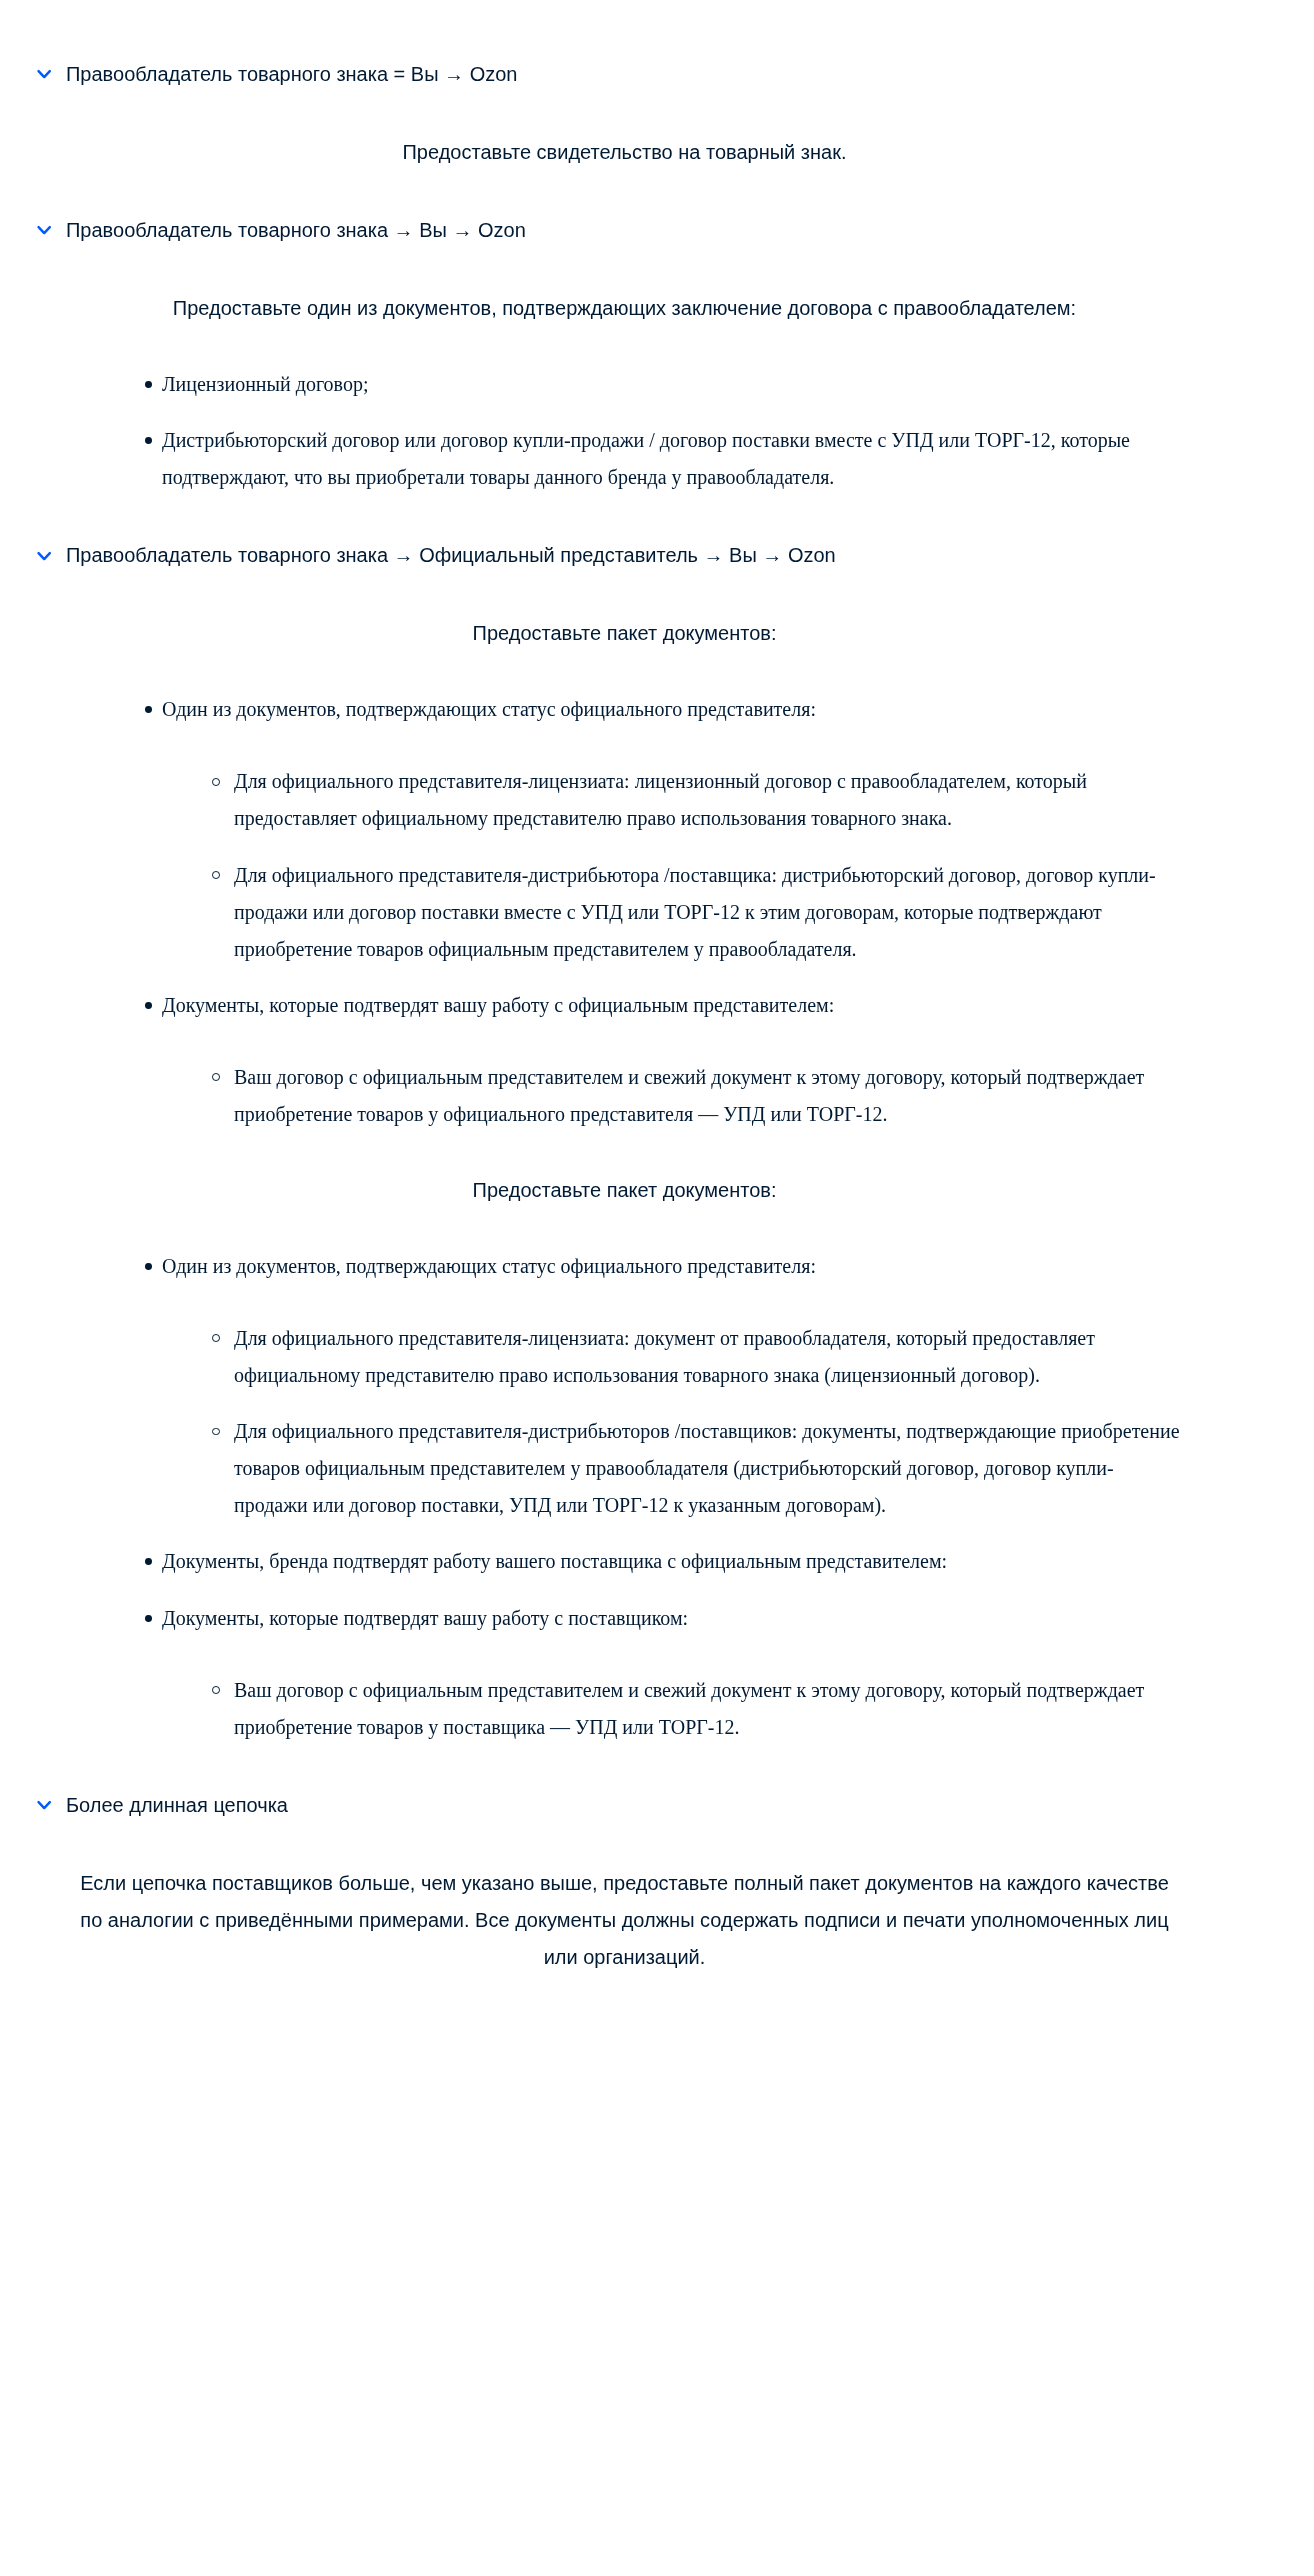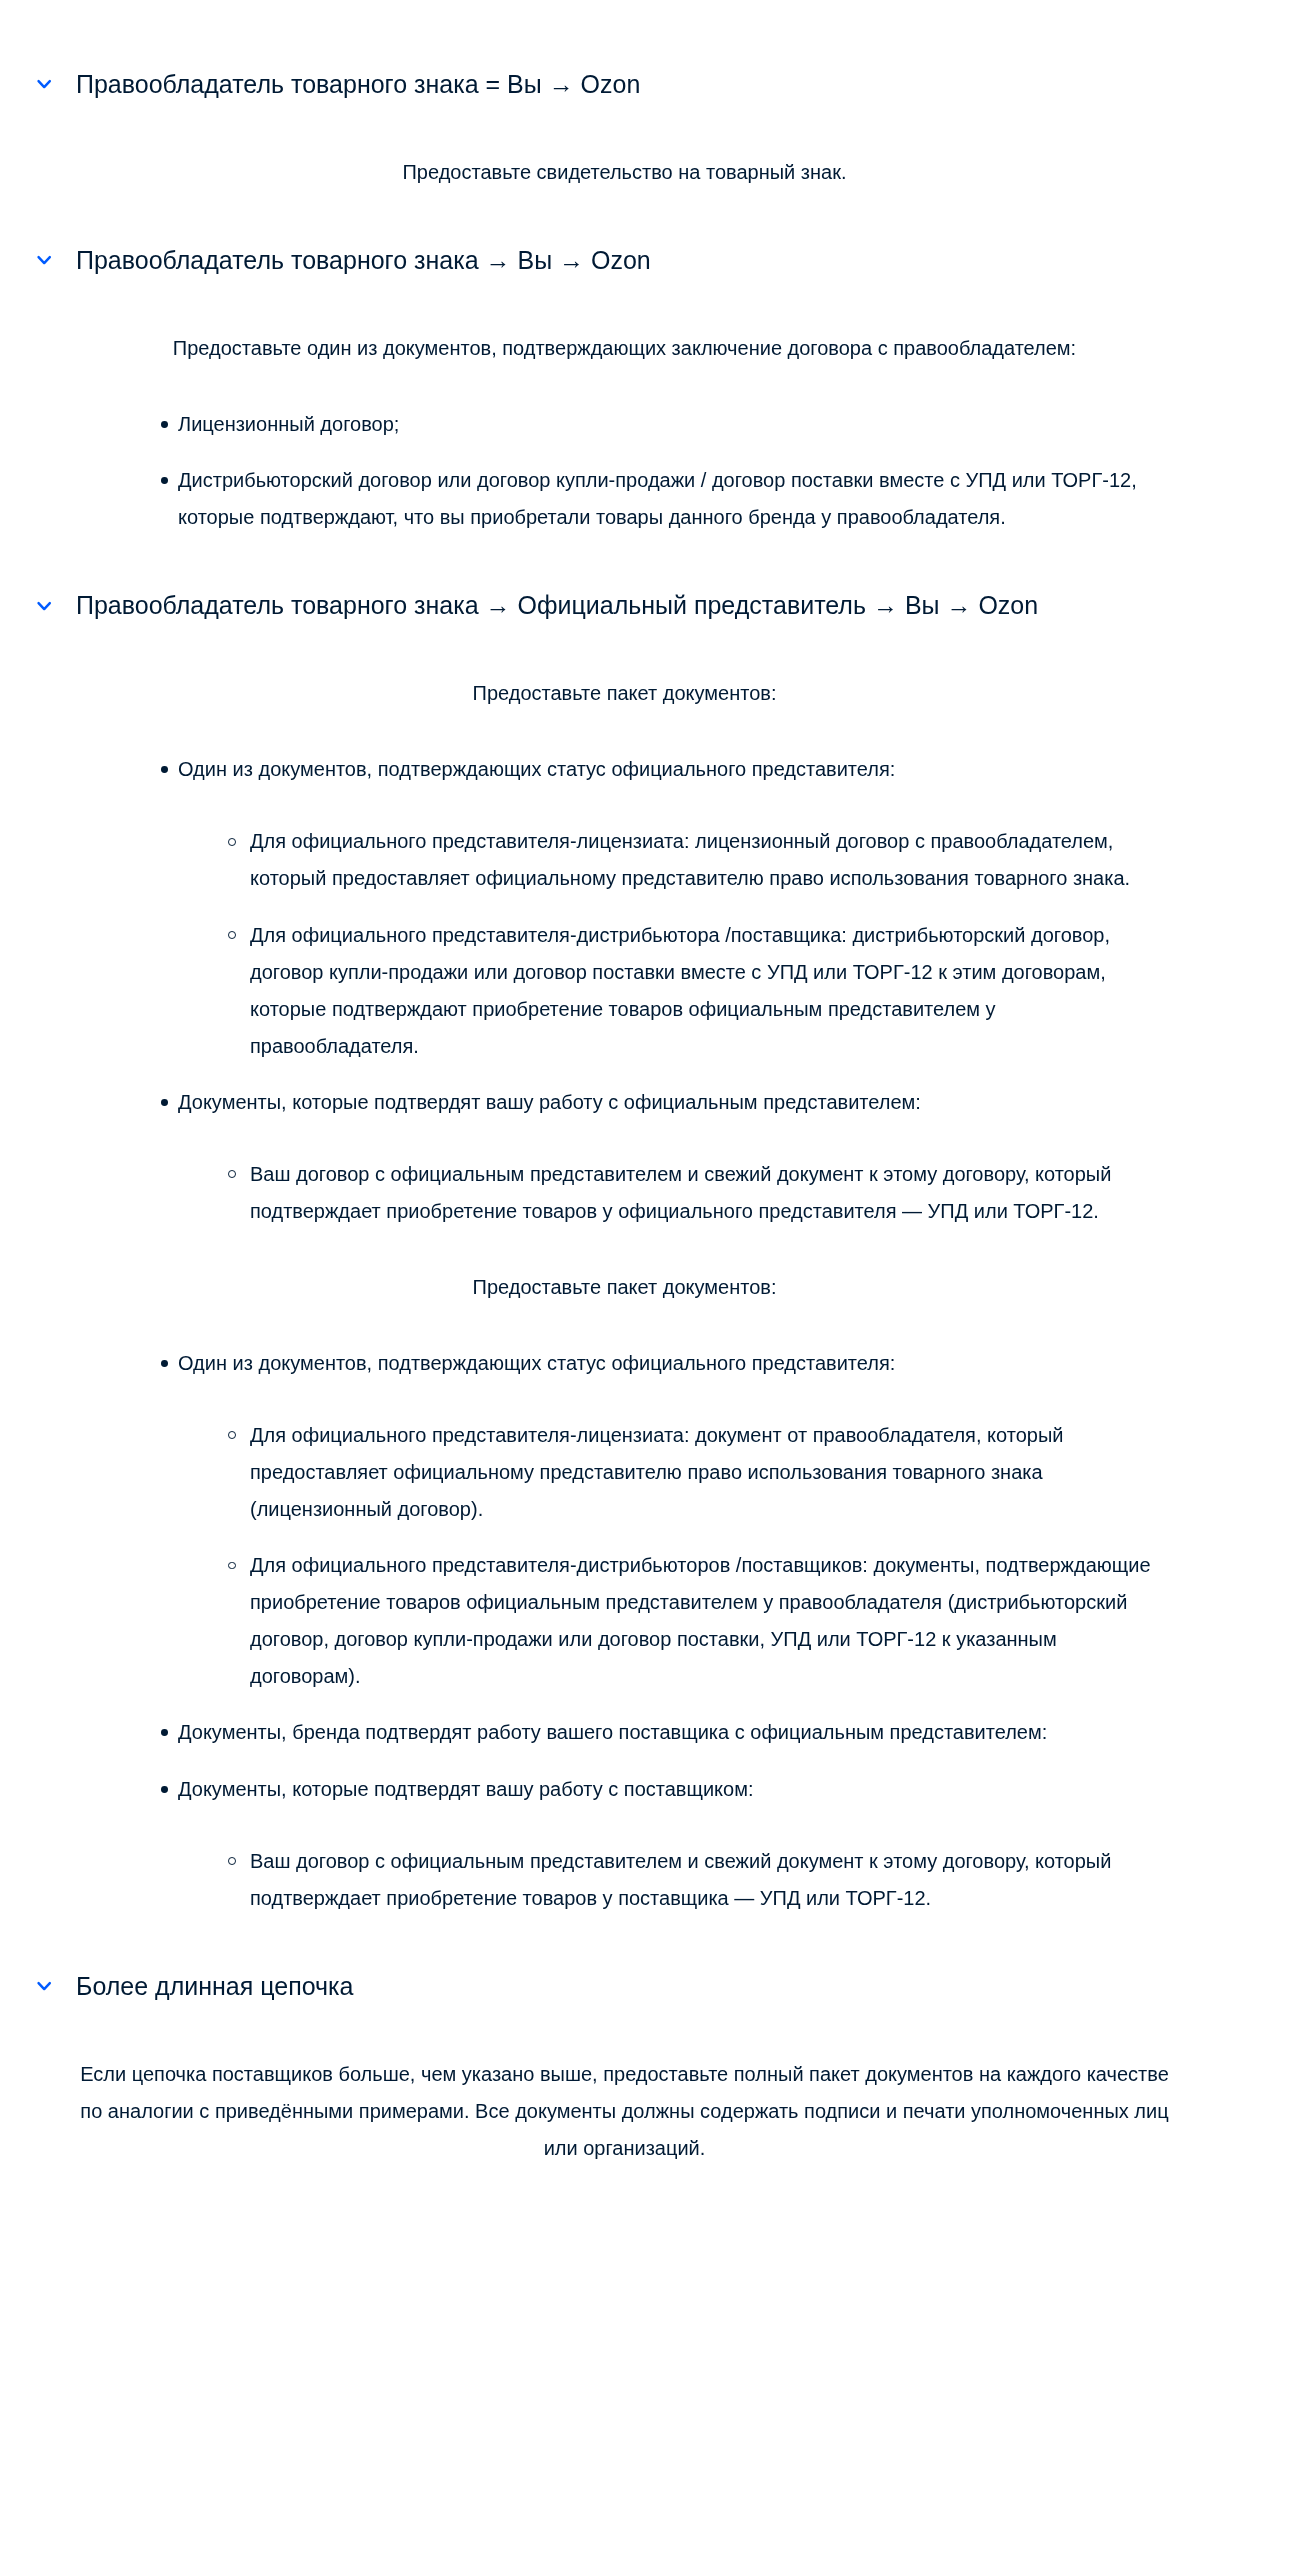--- a/index.html
+++ b/index.html
@@ -32,40 +32,41 @@
   .chevron {
     width: 18.4px;
     height: 18.4px;
     flex: 0 0 auto;
     display: flex;
     align-items: center;
     justify-content: center;
   }
   .chevron svg { display: block; }
   h3.section-title {
-    margin: 12px;
-    font-size: 25px;
+    margin: 2px;
+    font-size: 20px;
     font-weight: 400;
     line-height: 37px;
     max-width: 1005px;
     color: #001a34;
     text-align: right;
   }
   .section-body {
     margin-left: 29px;
     max-width: 1121px;
   }
   .section-body p {
     margin: 39px 16px;
     text-align: center;
   }
   ul.ul-1 {
     list-style: none;
-    margin: 39px 16px;
+    margin: 39px 0;
     padding: 0;
+    font-family: Liberation Serif, serif;
   }
   ul.ul-1 > li { margin-top: 19.3px; }
   ul.ul-1 > li:first-child { margin-top: 0; }
   li { position: relative; }
   .li-1 { padding-left: 98px; }
   .li-1::before {
     content: "";
     position: absolute;
     left: 81px;
     top: 15px;

